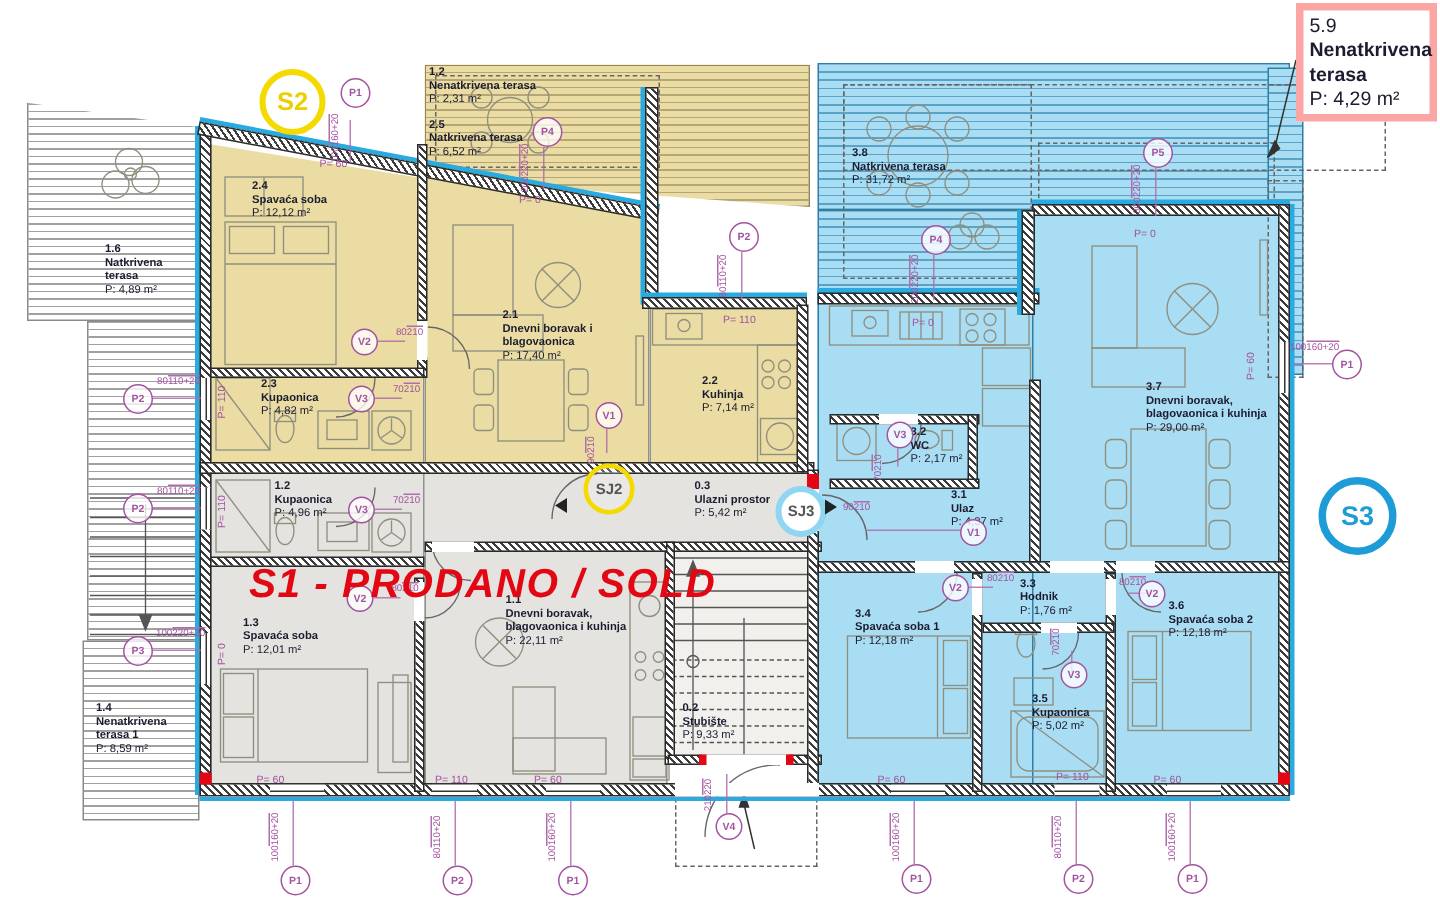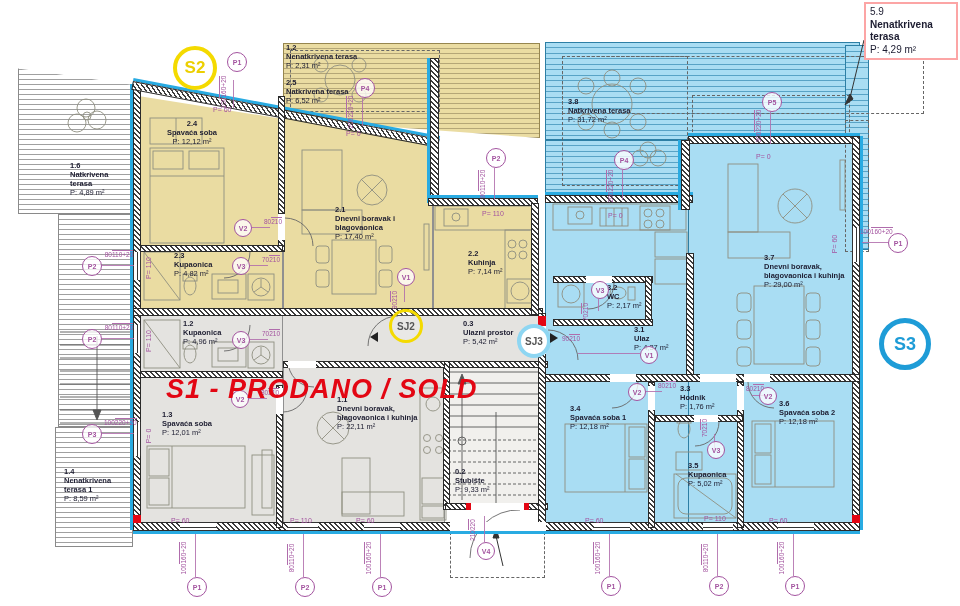--- a/index.html
+++ b/index.html
@@ -44,22 +44,22 @@
   .sill{position:absolute;z-index:6;font-size:7px;color:#a3539f;white-space:nowrap}
   .sillrot{width:34px;height:10px;transform:rotate(-90deg);text-align:center}
   .ring{position:absolute;z-index:8;border-radius:50%;display:flex;align-items:center;
         justify-content:center;font-weight:700;background:rgba(255,255,255,.2)}
   #s2ring{left:173px;top:46px;width:44px;height:44px;border:4px solid #f4da00;color:#eccf00;font-size:17px;background:#fff}
   #s3ring{left:879px;top:318px;width:52px;height:52px;border:5px solid #1e9cd7;color:#1e9cd7;font-size:18px;background:#fff}
   #sj2{left:389px;top:309px;width:34px;height:34px;border:3px solid #f4da00;color:#555;font-size:10px}
   #sj3{left:517px;top:324px;width:34px;height:34px;border:4px solid #8ed6f2;color:#555;font-size:10px;background:#fff}
   #sold{position:absolute;left:166px;top:374px;z-index:9;color:#e30613;font-weight:700;
         font-style:italic;font-size:27px;white-space:nowrap;letter-spacing:1px}
-  .callout{position:absolute;z-index:9;border:2px solid #fca5a5;background:#fff;
-           font-size:10px;line-height:1.25;padding:2px 4px}
+  .callout{position:absolute;z-index:9;border:5px solid #fca5a5;background:#fff;
+           font-size:13px;line-height:1.25;padding:2px 4px}
   .callout span{display:block}
   .callout .nm{font-weight:700}
   .tri{position:absolute;z-index:8;width:0;height:0;border-style:solid}
   .tri-l{border-width:5px 8px 5px 0;border-color:transparent #222 transparent transparent}
   .tri-r{border-width:5px 0 5px 8px;border-color:transparent transparent transparent #222}
 </style>
 </head>
 <body>
 
 <div id="plan">
@@ -376,21 +376,21 @@
     <div class="lbl" style="left: 286px; top: 44px; width: 112px;">
       <span class="num">1.2</span>
       <span class="nm">Nenatkrivena terasa</span>
       <span class="ar">P: 2,31 m²</span>
     </div>
     <div class="lbl" style="left: 286px; top: 79px; width: 112px;">
       <span class="num">2.5</span>
       <span class="nm">Natkrivena terasa</span>
       <span class="ar">P: 6,52 m²</span>
     </div>
-    <div class="lbl" style="left: 152px; top: 120px; width: 80px; text-align: center;">
+    <div class="lbl" style="left: 168px; top: 120px; width: 80px;">
       <span class="num">2.4</span>
       <span class="nm">Spavaća soba</span>
       <span class="ar">P: 12,12 m²</span>
     </div>
     <div class="lbl" style="left: 335px; top: 206px; width: 84px;">
       <span class="num">2.1</span>
       <span class="nm">Dnevni boravak i blagovaonica</span>
       <span class="ar">P: 17,40 m²</span>
     </div>
     <div class="lbl" style="left: 174px; top: 252px; width: 72px;">

